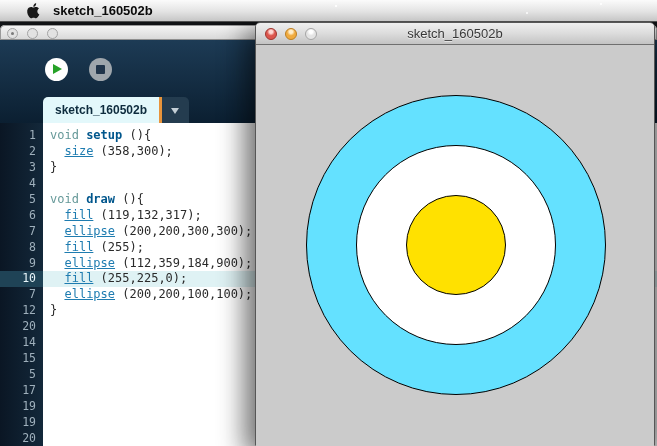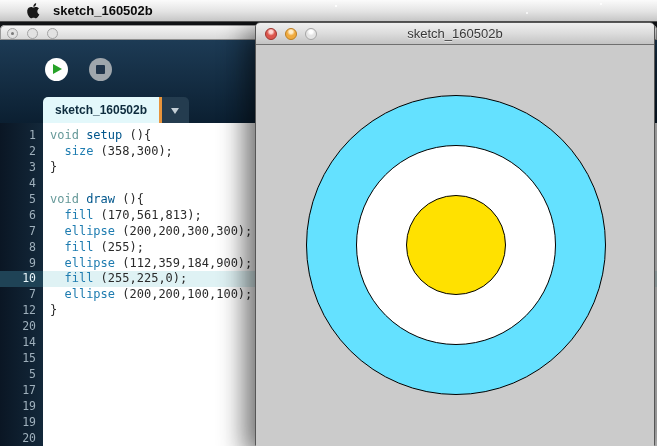--- a/index.html
+++ b/index.html
@@ -55,22 +55,22 @@
   .gutter { position:absolute; left:0; top:0; width:43px; height:100%;
     background:linear-gradient(90deg,#0a1624,#13283a); padding-top:5px;
     font-family:"DejaVu Sans Mono", monospace; font-size:11.5px; color:#9fb0bc; }
   .ln { height:15.95px; line-height:15.95px; text-align:right; padding-right:7px; }
   .ln.hl-g { background:#1f4356; color:#e8f6fa; }
   .code-area { position:absolute; left:43px; top:0; right:0; height:100%; padding-top:5px;
     font-family:"DejaVu Sans Mono", monospace; font-size:12px; color:var(--tok-pl,#2a2a2a); }
   .code-line { height:15.95px; line-height:15.95px; padding-left:7px; white-space:pre; }
   .code-line.hl { background:var(--hl-color,#dff2f4); }
   .tok-kw { color:var(--tok-kw,#669999); }
-  .tok-fn { color:var(--tok-fn,#00568c); font-weight:normal; }
-  .tok-call { color:var(--tok-call,#1e7cb0); }
+  .tok-fn { color:var(--tok-fn,#00568c); font-weight:bold; }
+  .tok-call { color:var(--tok-call,#1e7cb0);text-decoration:underline; }
   .tok-pl { color:var(--tok-pl,#2a2a2a); }
 
   
   .sketch-window { position:absolute; left:255px; top:22px; width:400px; height:424px;
     border-radius:5px 5px 0 0; z-index:40;
     box-shadow:-12px 8px 26px rgba(0,0,0,.45), 12px 14px 34px rgba(0,0,0,.5);
     border:1px solid #565656; }
   .sketch-titlebar { position:absolute; left:0; top:0; width:100%; height:22px;
     background:linear-gradient(#efefef, #dcdcdc 50%, #c3c3c3); border-radius:4px 4px 0 0;
     border-bottom:1px solid #6f6f6f; }
@@ -145,21 +145,21 @@
           <div class="ln">19</div>
           <div class="ln">19</div>
           <div class="ln">20</div>
         </div>
       <div class="code-area">
           <div class="code-line"><span class="tok-kw">void </span><span class="tok-fn">setup</span><span class="tok-pl"> (){</span></div>
           <div class="code-line"><span class="tok-pl">  </span><span class="tok-call">size</span><span class="tok-pl"> (358,300);</span></div>
           <div class="code-line"><span class="tok-pl">}</span></div>
           <div class="code-line"></div>
           <div class="code-line"><span class="tok-kw">void </span><span class="tok-fn">draw</span><span class="tok-pl"> (){</span></div>
-          <div class="code-line"><span class="tok-pl">  </span><span class="tok-call">fill</span><span class="tok-pl"> (170,561,813);</span></div>
+          <div class="code-line"><span class="tok-pl">  </span><span class="tok-call">fill</span><span class="tok-pl"> (119,132,317);</span></div>
           <div class="code-line"><span class="tok-pl">  </span><span class="tok-call">ellipse</span><span class="tok-pl"> (200,200,300,300);</span></div>
           <div class="code-line"><span class="tok-pl">  </span><span class="tok-call">fill</span><span class="tok-pl"> (255);</span></div>
           <div class="code-line"><span class="tok-pl">  </span><span class="tok-call">ellipse</span><span class="tok-pl"> (112,359,184,900);</span></div>
           <div class="code-line hl"><span class="tok-pl">  </span><span class="tok-call">fill</span><span class="tok-pl"> (255,225,0);</span></div>
           <div class="code-line"><span class="tok-pl">  </span><span class="tok-call">ellipse</span><span class="tok-pl"> (200,200,100,100);</span></div>
           <div class="code-line"><span class="tok-pl">}</span></div>
           <div class="code-line"></div>
           <div class="code-line"></div>
           <div class="code-line"></div>
           <div class="code-line"></div>

